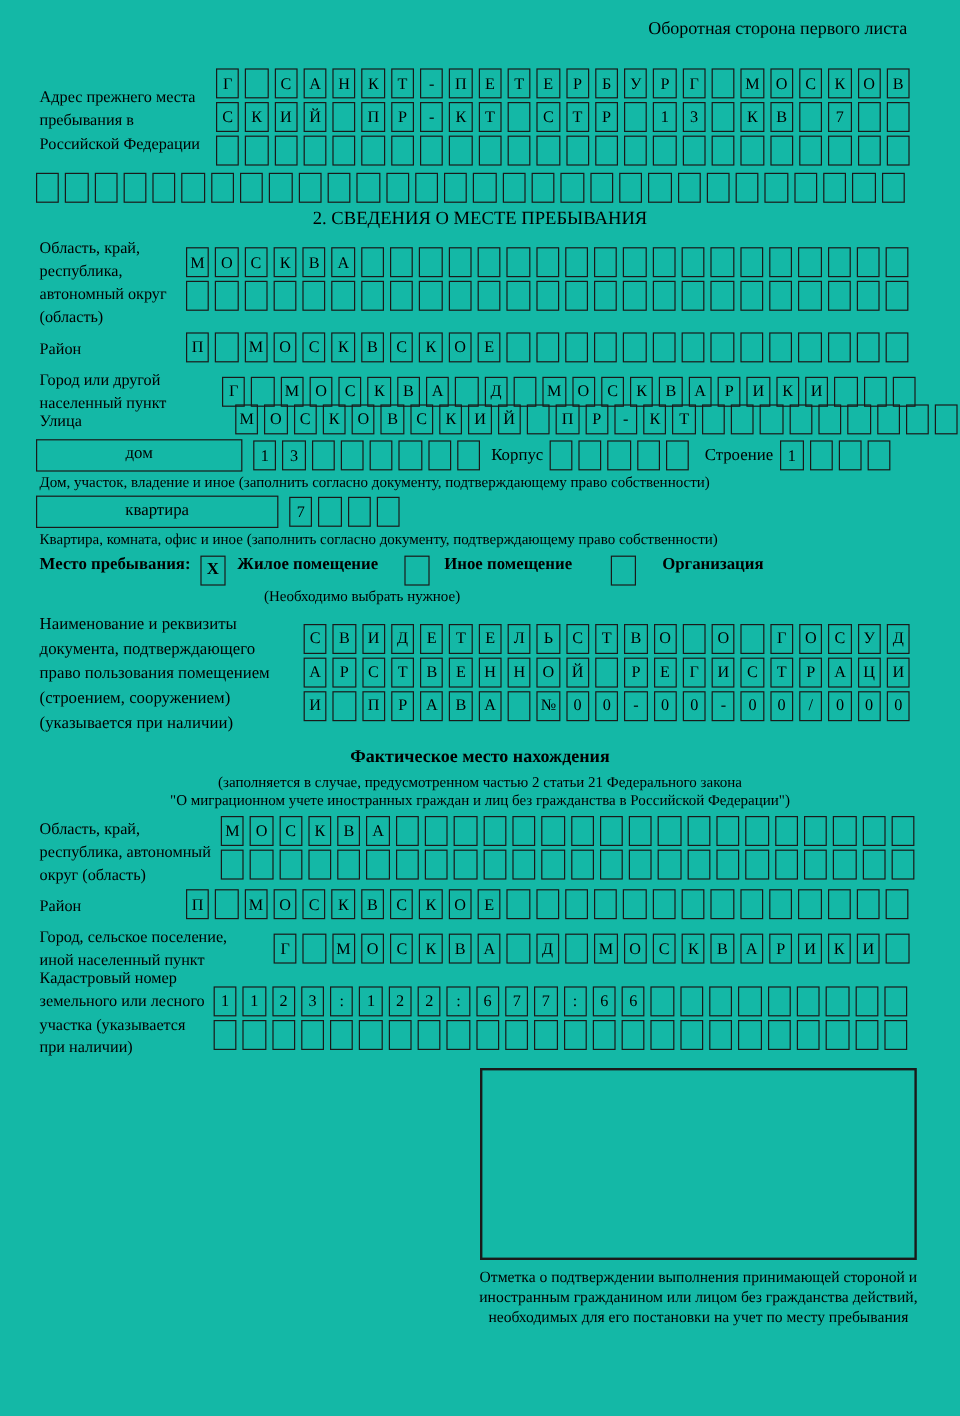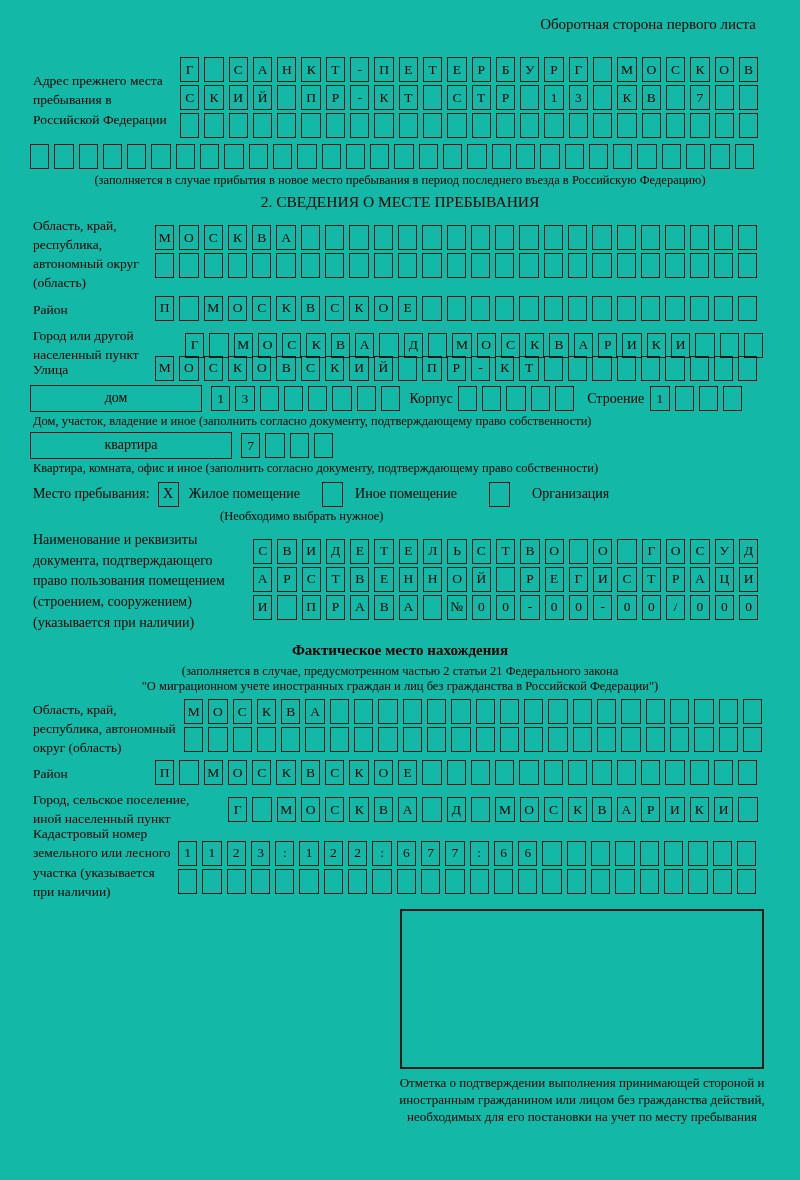--- a/index.html
+++ b/index.html
@@ -45,21 +45,21 @@
   }
   .dom-box { width:172px; }
   .kv-box { width:202px; }
   .inline-lbl { font-size:14px; line-height:27px; white-space:nowrap; }
   .cbox {
     width:21px; height:25px; flex:0 0 auto;
     border:1.6px solid #1a1a1a;
     display:flex; align-items:center; justify-content:center;
     font-size:14px;
   }
-  .mesto-row { align-items:center; font-size:14px; margin-top:6px; }
+  .mesto-row { align-items:flex-start; font-size:14px; margin-top:6px;font-weight:bold; }
   .stamp-box {
     margin-left:400px; margin-top:8px;
     width:364px; height:160px;
     border:2px solid #1a1a1a;
   }
   .stamp-note {
     margin-left:378px; margin-top:5px;
     width:408px; text-align:center;
     font-size:13px; line-height:1.32;
   }
@@ -180,21 +180,20 @@
       <span class="cell"></span>
       <span class="cell"></span>
       <span class="cell"></span>
       <span class="cell"></span>
       <span class="cell"></span>
       <span class="cell"></span>
       <span class="cell"></span>
       <span class="cell"></span>
       <span class="cell"></span>
     </div>
-  <div class="note center mt4">(заполняется в случае прибытия в новое место пребывания в период последнего въезда в Российскую Федерацию)</div>
 
   <div class="h2">2. СВЕДЕНИЯ О МЕСТЕ ПРЕБЫВАНИЯ</div>
 
   <div class="frow mt3">
     <div class="lbl w122">Область, край, республика, автономный округ (область)</div>
     <div class="cellcol">
       <div class="cells">
           <span class="cell">М</span>
           <span class="cell">О</span>
           <span class="cell">С</span>
@@ -305,21 +304,21 @@
         <span class="cell">Р</span>
         <span class="cell">И</span>
         <span class="cell">К</span>
         <span class="cell">И</span>
         <span class="cell"></span>
         <span class="cell"></span>
         <span class="cell"></span>
       </div>
   </div>
 
-  <div class="frow" style="margin-top:-8px;">
+  <div class="frow" style="margin-top:-8px;gap:41px;">
     <div class="lbl w122">Улица</div>
     <div class="cells">
         <span class="cell">М</span>
         <span class="cell">О</span>
         <span class="cell">С</span>
         <span class="cell">К</span>
         <span class="cell">О</span>
         <span class="cell">В</span>
         <span class="cell">С</span>
         <span class="cell">К</span>

